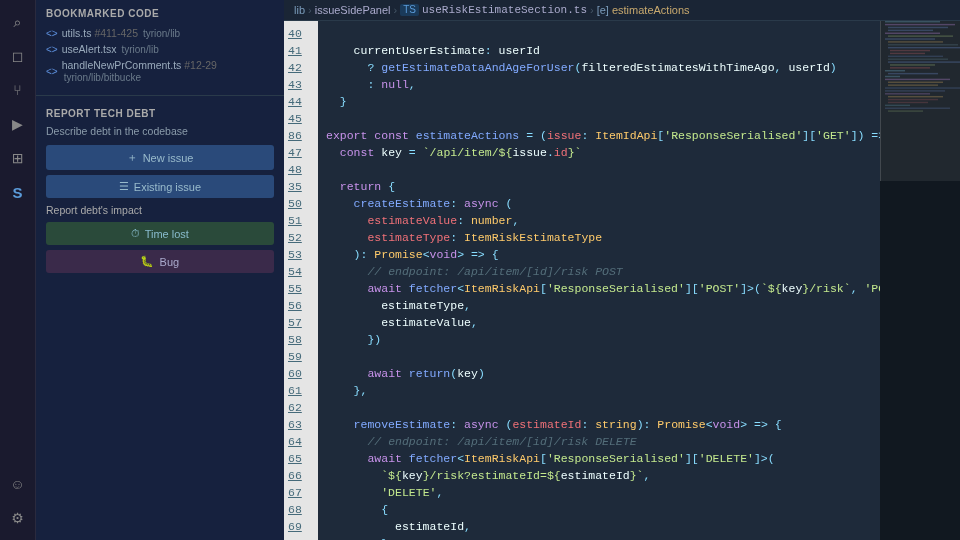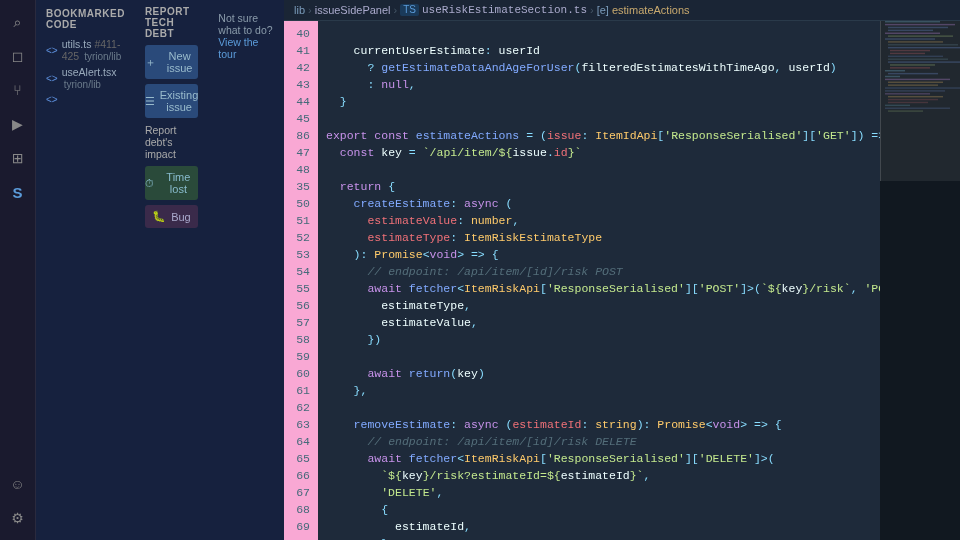--- a/index.html
+++ b/index.html
@@ -39,21 +39,21 @@
     .sidebar-icon.bottom {
       margin-top: auto;
       margin-bottom: 6px;
     }
 
     
     .left-panel {
       width: 248px;
       background: #16213e;
       display: flex;
-      flex-direction: row;
+      flex-direction: column;
       flex-shrink: 0;
       font-size: 11px;
       color: #ccc;
       overflow: hidden;
     }
 
     .bookmarked-section {
       padding: 8px 10px 4px;
     }
     .section-title {
@@ -184,30 +184,30 @@
       border-bottom: 1px solid #2a3a4a;
     }
 
     .code-area {
       flex: 1;
       display: flex;
       overflow: hidden;
     }
 
     .line-numbers {
-      background: #f9a8d4;
+      background: #e5e5e5;
       padding: 4px 8px 4px 4px;
-      text-align: right;
       color: #456a7a;
       font-size: 11.5px;
       font-family: 'Consolas', 'Courier New', monospace;
       line-height: 17px;
       user-select: none;
       flex-shrink: 0;
       min-width: 34px;
+      text-decoration: underline;
     }
 
     .code-content {
       flex: 1;
       padding: 4px 8px;
       font-family: 'Consolas', 'Courier New', monospace;
       font-size: 11.5px;
       line-height: 17px;
       color: #cdd;
       overflow: auto;
@@ -275,27 +275,29 @@
     <div class="bookmark-item">
       <span class="bookmark-icon">&lt;&gt;</span>
       <span class="bookmark-text">utils.ts <span style="color:#666">#411-425</span> <span class="bookmark-sub">tyrion/lib</span></span>
     </div>
     <div class="bookmark-item">
       <span class="bookmark-icon">&lt;&gt;</span>
       <span class="bookmark-text">useAlert.tsx <span class="bookmark-sub">tyrion/lib</span></span>
     </div>
     <div class="bookmark-item">
       <span class="bookmark-icon">&lt;&gt;</span>
+      <span class="bookmark-text">handleNewPrComment.ts <span style="color:#666">#12-29</span> <span class="bookmark-sub">tyrion/lib/bitbucke</span></span>
     </div>
   </div>
 
   <hr class="divider">
 
   <div class="report-section">
     <div class="section-title">REPORT TECH DEBT</div>
+    <div class="report-desc">Describe debt in the codebase</div>
 
     <button class="btn-issue">
       <span>＋</span>
       <span>New issue</span>
     </button>
     <button class="btn-issue">
       <span>☰</span>
       <span>Existing issue</span>
     </button>
 
@@ -304,24 +306,20 @@
     <button class="btn-time">
       <span>⏱</span>
       <span>Time lost</span>
     </button>
     <button class="btn-bug">
       <span>🐛</span>
       <span>Bug</span>
     </button>
   </div>
 
-  <div class="tour-link">
-    <span>Not sure what to do?</span>
-    <a href="#">View the tour</a>
-  </div>
 </div>
 
 <div class="editor-area">
   <div class="breadcrumb-bar">
     <span style="color:#7a9bba;">lib</span>
     <span style="color:#456;">›</span>
     <span style="color:#aac;">issueSidePanel</span>
     <span style="color:#456;">›</span>
     <span style="color:#5b9bd9;font-size:10px;background:#1a3a5a;padding:0 3px;border-radius:2px;">TS</span>
     <span style="color:#aac;font-family:Liberation Mono, monospace;">useRiskEstimateSection.ts</span>

